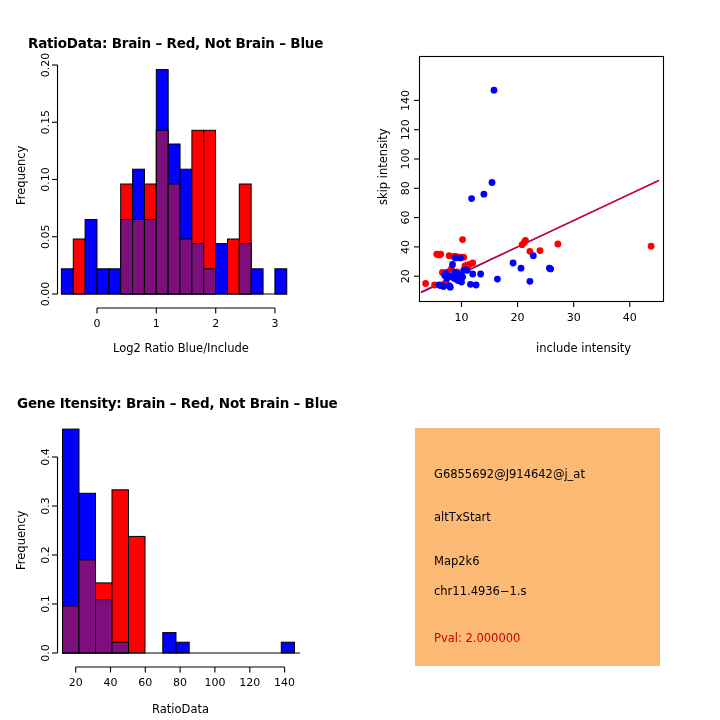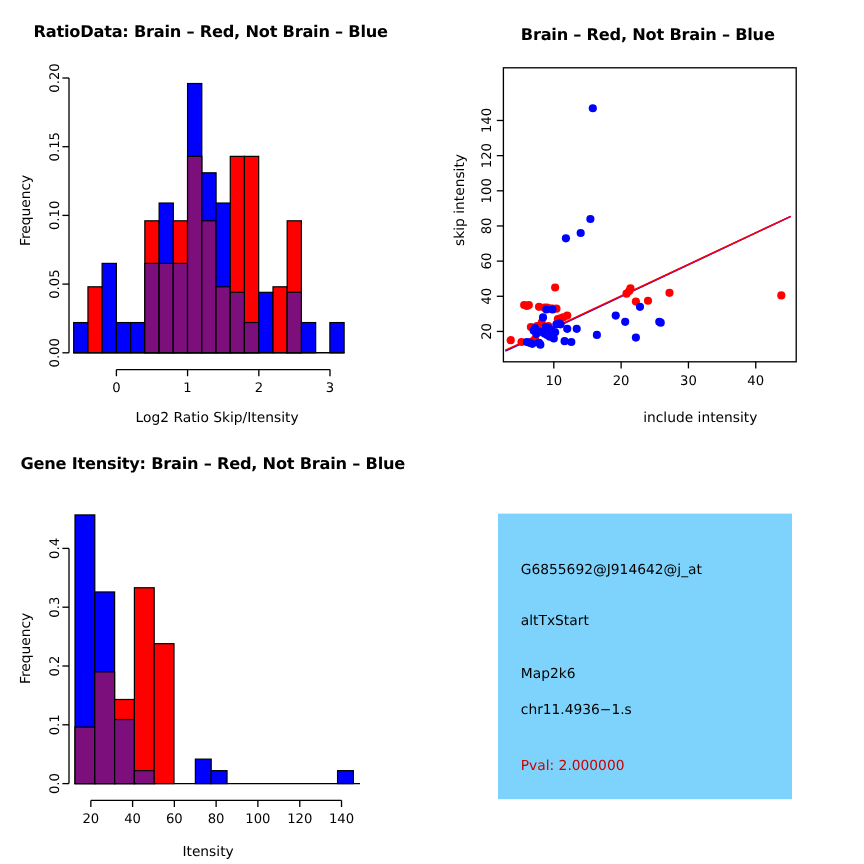--- a/index.html
+++ b/index.html
@@ -1,37 +1,37 @@
 <!DOCTYPE html>
 <html><head>
 <meta charset="utf-8">
 <style>
   html,body{margin:0;padding:0;background:#ffffff;}
   body{width:720px;height:720px;position:relative;overflow:hidden;
        font-family:"DejaVu Sans","Liberation Sans",sans-serif;color:#000;}
   .panel{position:absolute;}
   .ttl{position:absolute;font-weight:bold;font-size:13.5px;white-space:nowrap;
-       letter-spacing:-0.2px;}
+       letter-spacing:-0.2px;margin-top:16px;}
   .axlab{position:absolute;font-size:11.5px;white-space:nowrap;}
   .vert{transform-origin:0 0;}
   svg{display:block;}
-  .infobox{position:absolute;background:#7dd3fc;}
+  .infobox{position:absolute;background:#fdba74;}
   .infobox .line{position:absolute;font-size:11.5px;white-space:nowrap;color:#000;}
   .infobox .pval{color:#cc0000;}
 </style>
 </head>
 <body>
 
 <div class="panel" style="left:0;top:0;width:360px;height:360px;">
 
   <div class="ttl" style="left:28px;top:19px;">RatioData: Brain – Red, Not Brain – Blue</div>
 
   <div class="axlab vert" style="left:14px;top:205px;transform:rotate(-90deg);">Frequency</div>
 
-  <div class="axlab" style="left:113px;top:341px;">Log2 Ratio Skip/Itensity</div>
+  <div class="axlab" style="left:113px;top:341px;">Log2 Ratio Blue/Include</div>
 
   <svg width="360" height="360" style="position:absolute;left:0;top:0;">
 
     <g stroke="#000" stroke-width="1.1" fill="none">
       <path d="M57.5,65 L57.5,294"></path>
       <path d="M57.5,294 L52,294"></path>
         <path d="M57.5,236.75 L52,236.75"></path>
       <path d="M57.5,179.5 L52,179.5"></path>
         <path d="M57.5,122.25 L52,122.25"></path>
       <path d="M57.5,65 L52,65"></path>
@@ -106,21 +106,20 @@
 
       <rect x="274.9" y="268.8" width="11.87" height="25.2" fill="#0000ff"></rect>
 
       <path d="M61,294 L287,294" stroke="#000" stroke-width="1.2" fill="none"></path>
     </g>
   </svg>
 </div>
 
 <div class="panel" style="left:360px;top:0;width:360px;height:360px;">
 
-  <div class="ttl" style="left:74px;top:21px;">Brain – Red, Not Brain – Blue</div>
 
   <div class="axlab vert" style="left:16px;top:205px;transform:rotate(-90deg);">skip intensity</div>
 
   <div class="axlab" style="left:142px;top:341px;margin-left:34px;">include intensity</div>
 
   <svg width="360" height="360" style="position:absolute;left:0;top:0;">
 
     <rect x="59.5" y="56.5" width="244" height="245" fill="none" stroke="#000" stroke-width="1.1"></rect>
 
     <g stroke="#000" stroke-width="1.1" fill="none">
@@ -235,21 +234,21 @@
     </g>
   </svg>
 </div>
 
 <div class="panel" style="left:0;top:360px;width:360px;height:360px;">
 
   <div class="ttl" style="left:17px;top:19px;">Gene Itensity: Brain – Red, Not Brain – Blue</div>
 
   <div class="axlab vert" style="left:14px;top:210px;transform:rotate(-90deg);">Frequency</div>
 
-  <div class="axlab" style="left:152px;top:342px;">Itensity</div>
+  <div class="axlab" style="left:152px;top:342px;">RatioData</div>
 
   <svg width="360" height="360" style="position:absolute;left:0;top:0;">
 
     <g stroke="#000" stroke-width="1.1" fill="none">
       <path d="M57.5,97 L57.5,293"></path>
       <path d="M57.5,293 L52,293"></path>
         <path d="M57.5,244 L52,244"></path>
       <path d="M57.5,195 L52,195"></path>
         <path d="M57.5,146 L52,146"></path>
       <path d="M57.5,97 L52,97"></path>

